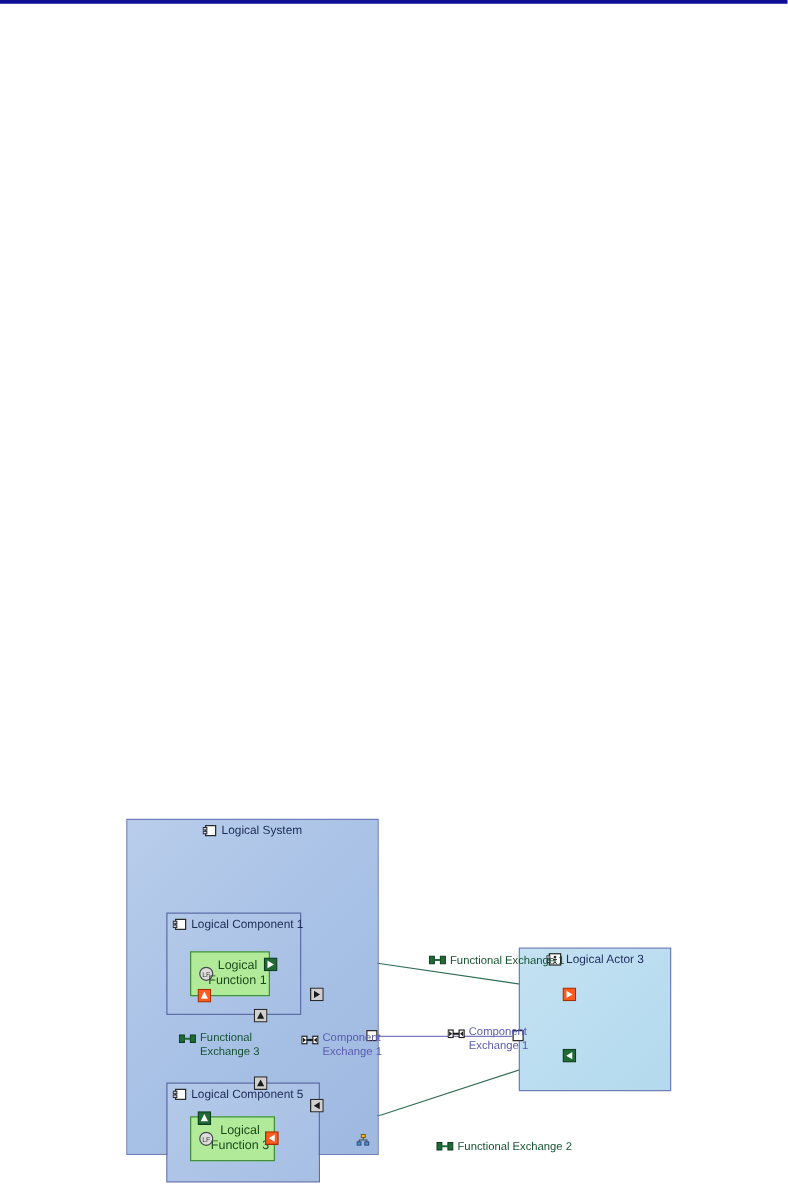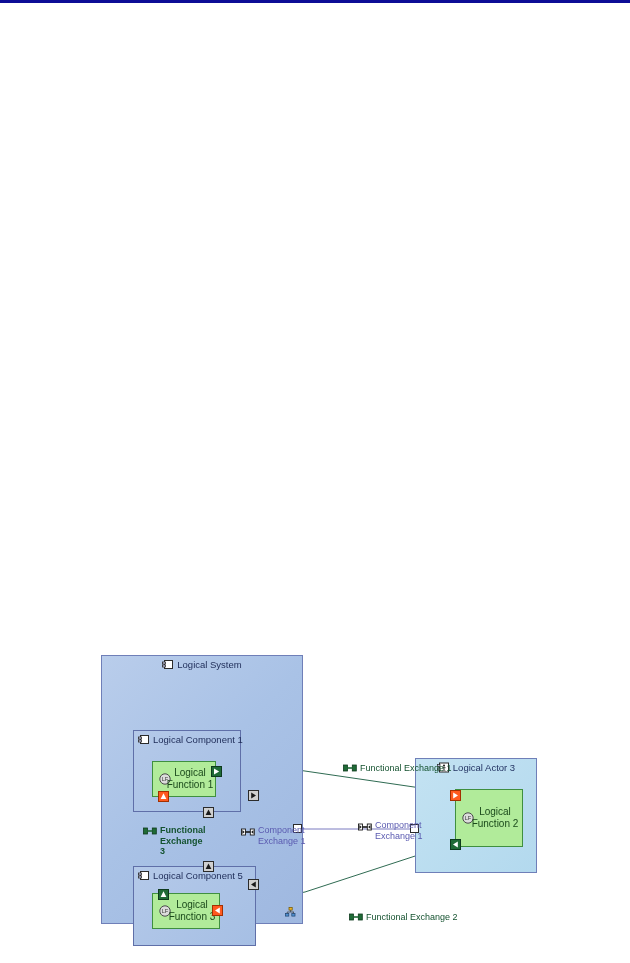--- a/index.html
+++ b/index.html
@@ -226,29 +226,20 @@
           <circle cx="7" cy="3.6" r="1.1" fill="#2b2b2b"></circle>
           <path d="M7 4.9 L7 7.4 M5.4 5.7 L8.6 5.7 M7 7.4 L5.7 9.2 M7 7.4 L8.3 9.2" stroke="#2b2b2b" stroke-width="0.8" fill="none"></path>
           <rect x="0.4" y="2.6" width="2.6" height="2" fill="#c9c9e8" stroke="#2b2b2b" stroke-width="0.7"></rect>
           <rect x="0.4" y="6" width="2.6" height="2" fill="#c9c9e8" stroke="#2b2b2b" stroke-width="0.7"></rect>
         </svg>
       </span>
       <span class="lbl-text">Logical Actor 3</span>
     </div>
   </div>
 
-  <div class="node c-function" style="left:455px; top:789px; width:68px; height:58px;">
-    <span class="fn-icon">
-      <svg class="icon-svg" width="12" height="12" viewBox="0 0 12 12" xmlns="http://www.w3.org/2000/svg">
-        <circle cx="6" cy="6" r="5.2" fill="#dcdcdc" stroke="#4a4a4a" stroke-width="1"></circle>
-        <text x="6" y="8.4" font-family="Liberation Sans, sans-serif" font-size="5.6" text-anchor="middle" fill="#3a3a3a">LF</text>
-      </svg>
-    </span>
-    <div class="fn-body">Logical Function 2</div>
-  </div>
 
   <div class="port" style="left:211px; top:766px;">
     <svg class="icon-svg" width="11" height="11" viewBox="0 0 11 11" xmlns="http://www.w3.org/2000/svg">
       <rect x="0.5" y="0.5" width="10" height="10" fill="#1f6b36" stroke="#0e3a1d" stroke-width="1"></rect>
       <path d="M3 2.4 L3 8.6 L8.2 5.5 Z" fill="#ffffff"></path>
     </svg>
   </div>
 
   <div class="port" style="left:158px; top:791px;">
     <svg class="icon-svg" width="11" height="11" viewBox="0 0 11 11" xmlns="http://www.w3.org/2000/svg">
@@ -332,21 +323,21 @@
     <span class="icon">
       <svg class="icon-svg" width="14" height="10" viewBox="0 0 14 10" xmlns="http://www.w3.org/2000/svg">
         <rect x="0.5" y="2" width="4" height="6" fill="#1f6b36" stroke="#0e3a1d" stroke-width="0.8"></rect>
         <rect x="9.3" y="2" width="4" height="6" fill="#1f6b36" stroke="#0e3a1d" stroke-width="0.8"></rect>
         <rect x="4.5" y="4.2" width="4.8" height="1.6" fill="#1f6b36"></rect>
       </svg>
     </span>
     <span class="lbl-text">Functional Exchange 2</span>
   </div>
 
-  <div class="edge-label fx" style="left:99px; top:825px;font-weight:bold;">
+  <div class="edge-label fx" style="left:99px; top:825px;">
     <span class="icon" style="margin-top:1px;">
       <svg class="icon-svg" width="14" height="10" viewBox="0 0 14 10" xmlns="http://www.w3.org/2000/svg">
         <rect x="0.5" y="2" width="4" height="6" fill="#1f6b36" stroke="#0e3a1d" stroke-width="0.8"></rect>
         <rect x="9.3" y="2" width="4" height="6" fill="#1f6b36" stroke="#0e3a1d" stroke-width="0.8"></rect>
         <rect x="4.5" y="4.2" width="4.8" height="1.6" fill="#1f6b36"></rect>
       </svg>
     </span>
     <span class="lbl-text" style="white-space:normal; width:48px; display:inline-block;">Functional Exchange 3</span>
   </div>
 

